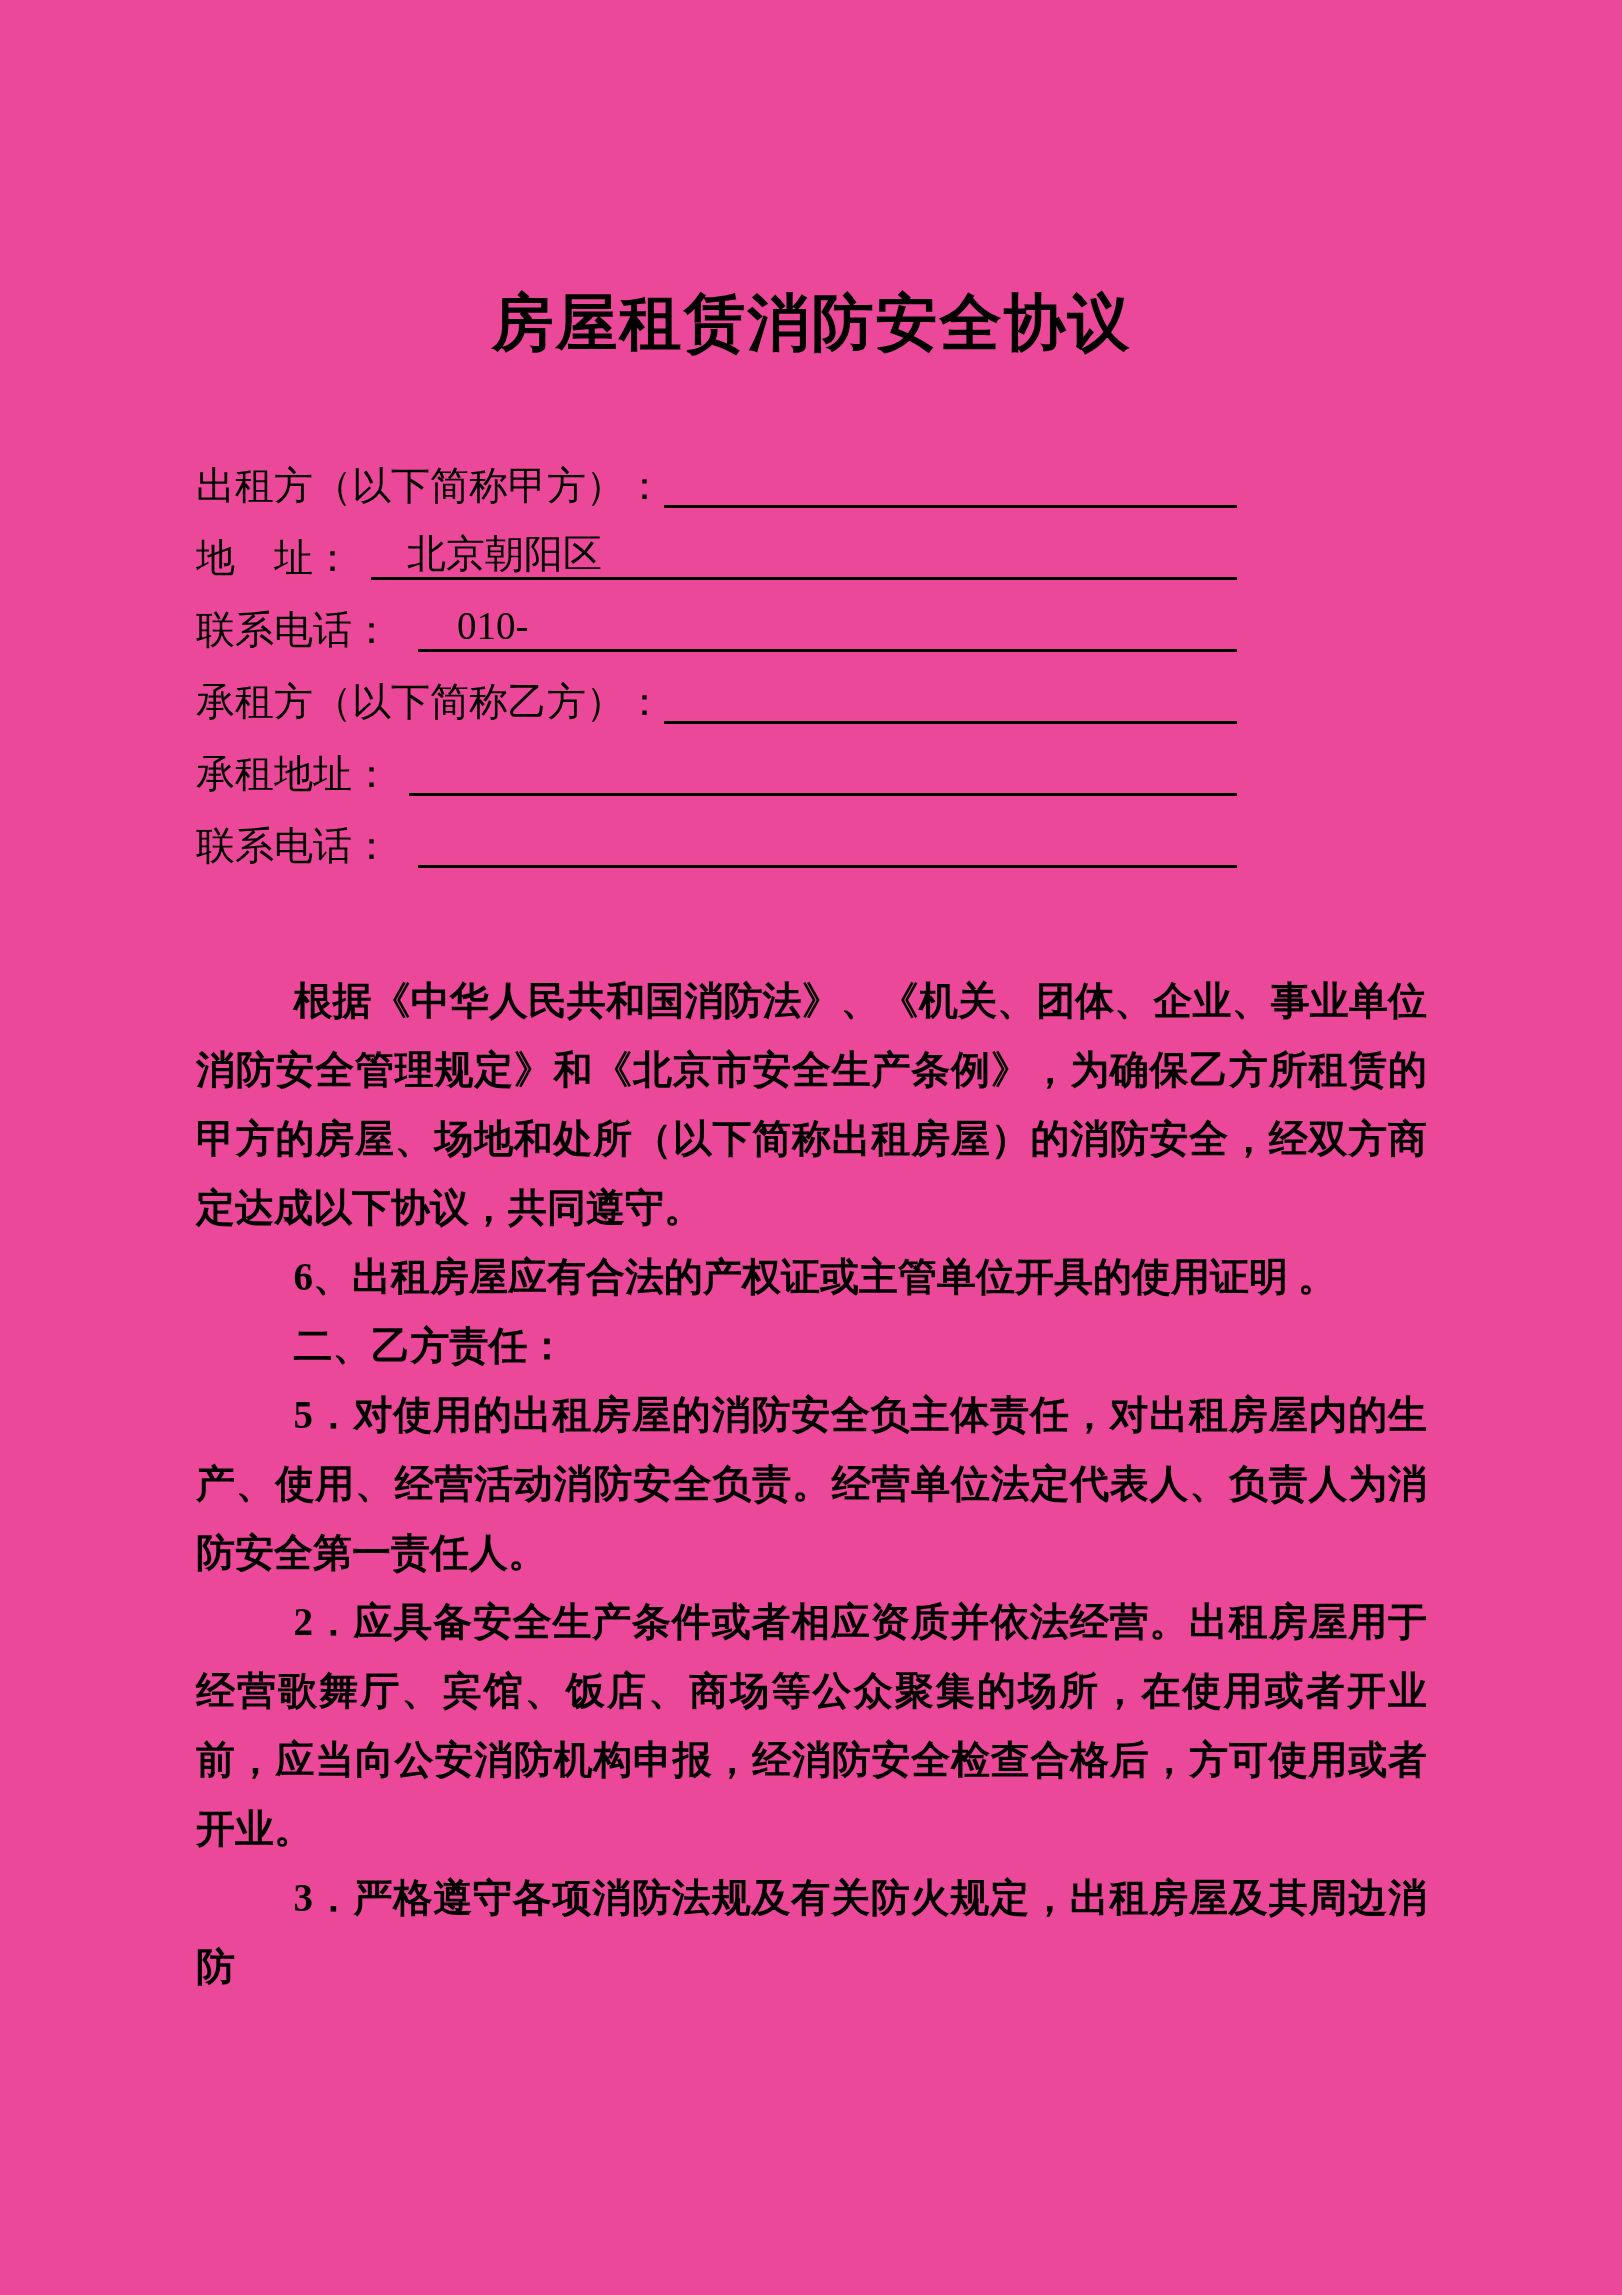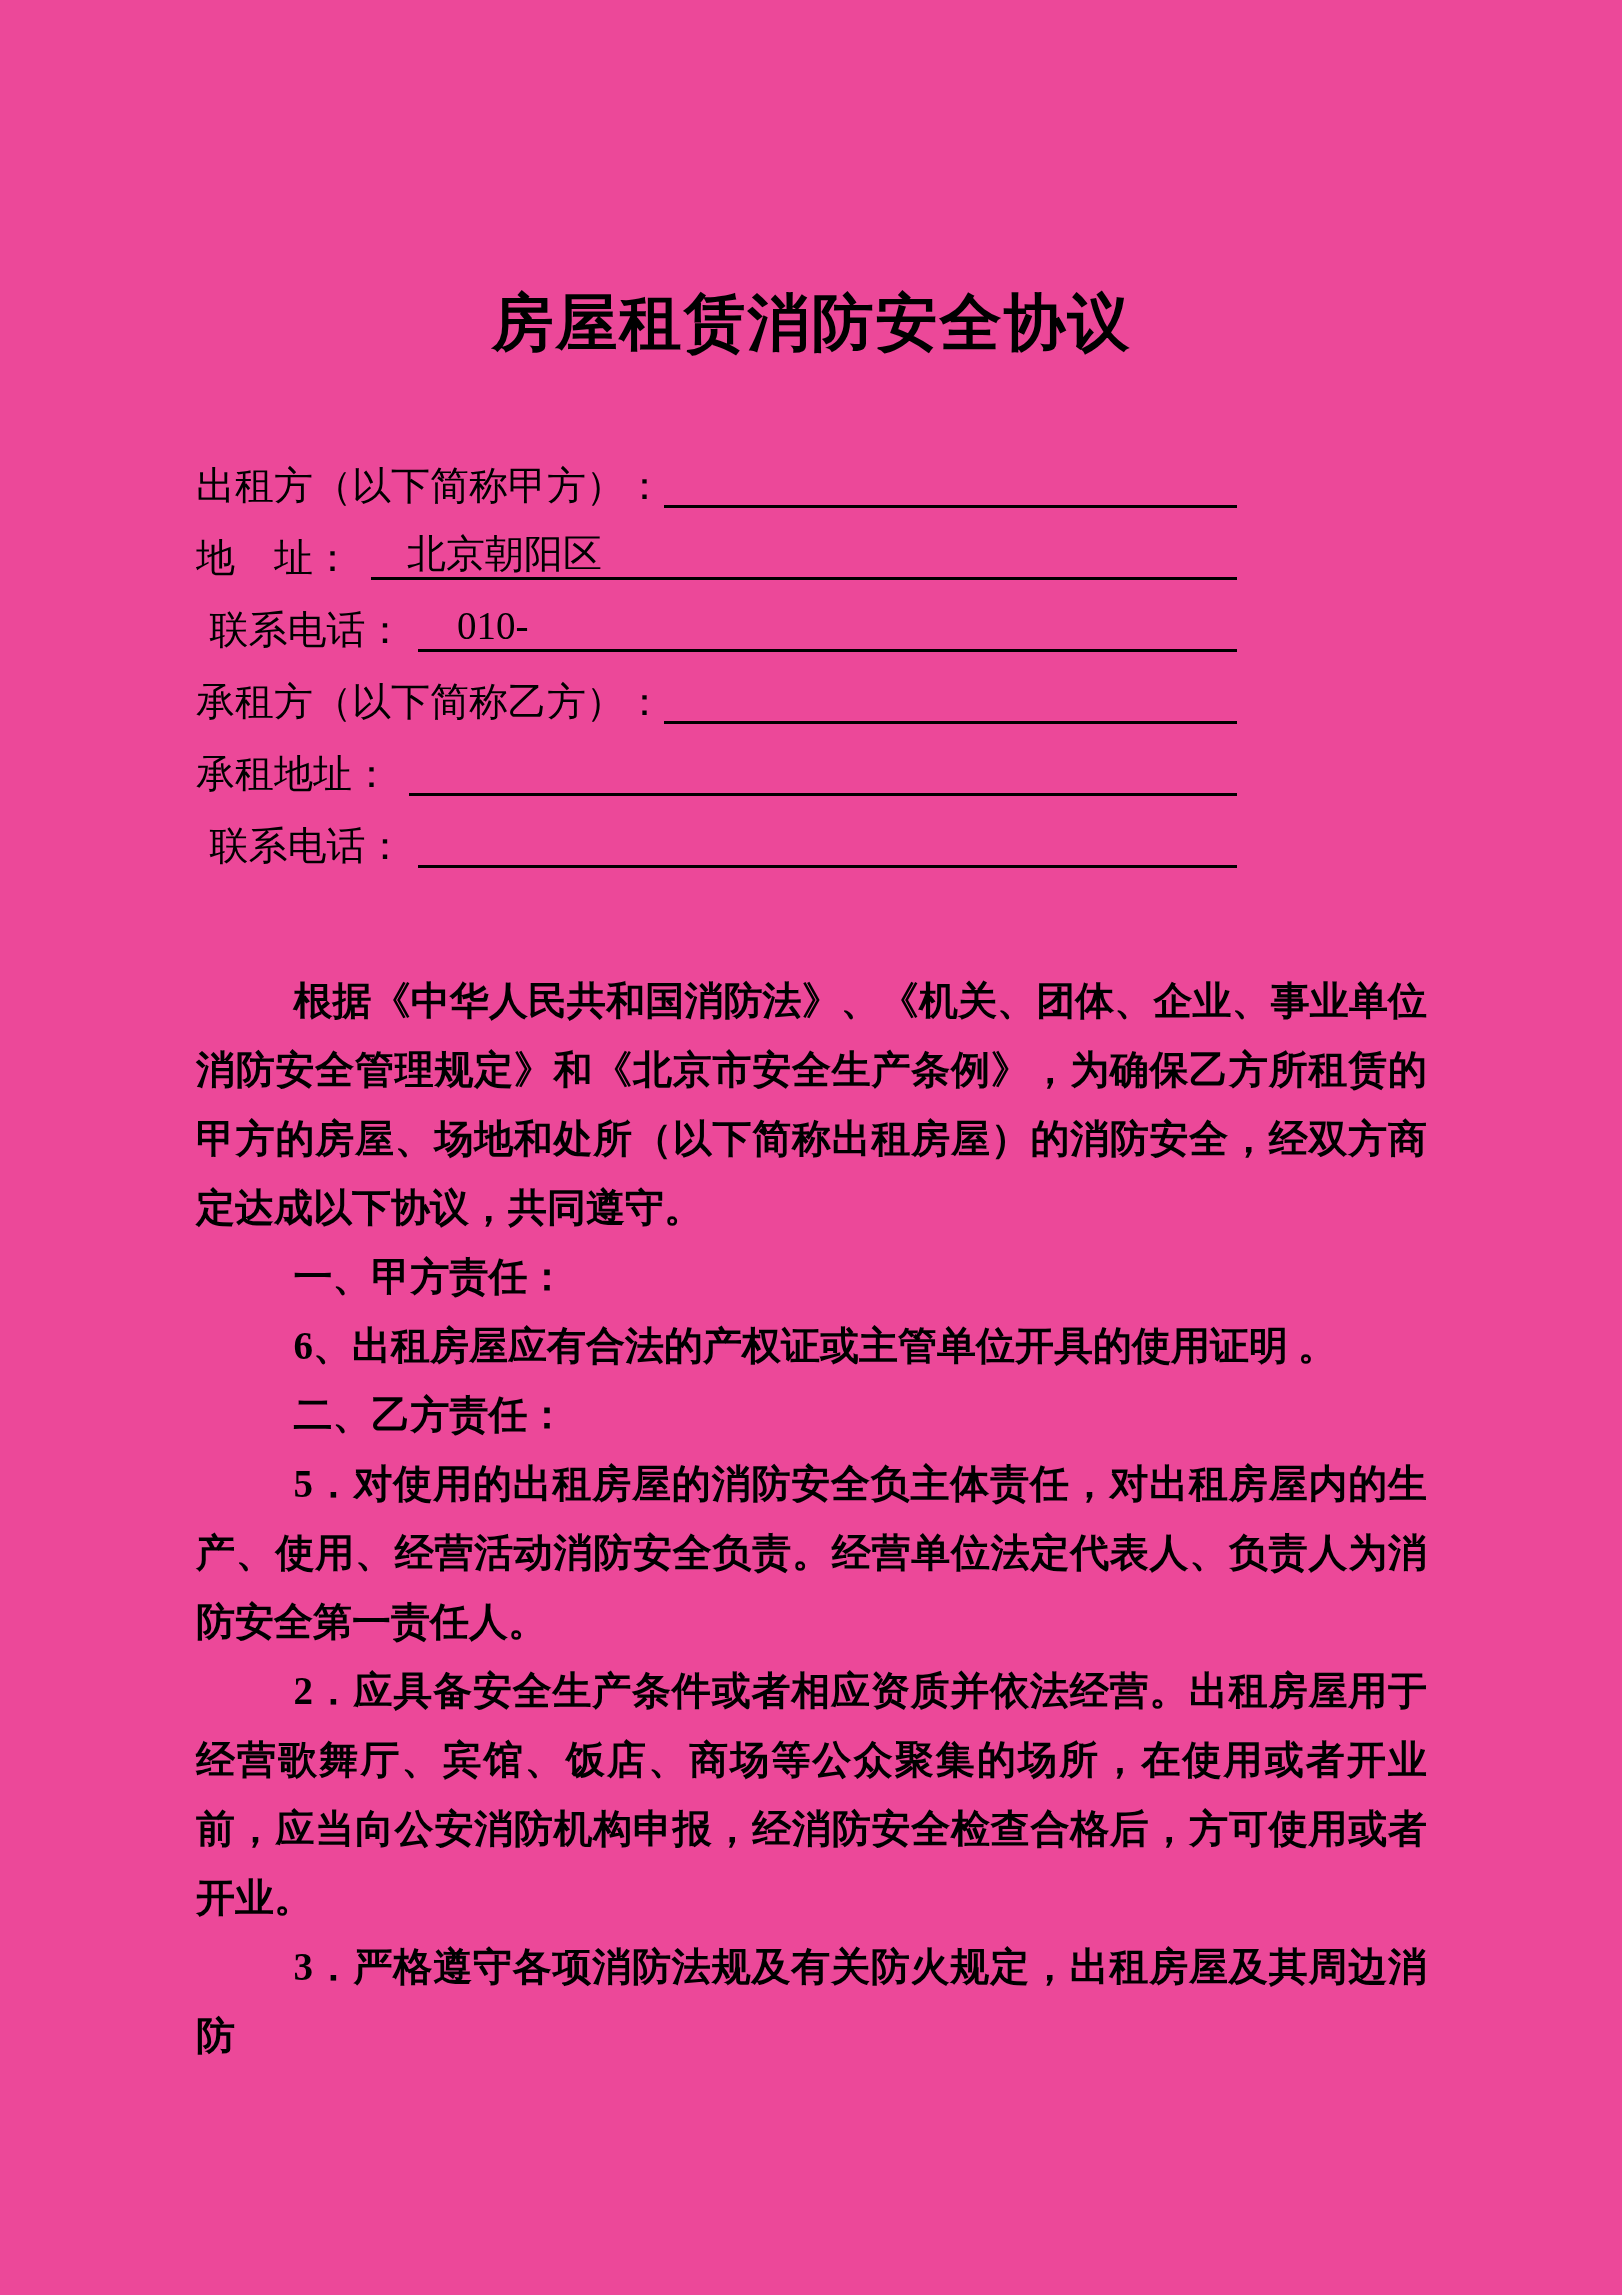--- a/index.html
+++ b/index.html
@@ -36,21 +36,21 @@
     height: 72px;
     font-size: 39px;
     line-height: 1.1;
   }
   .form-label {
     flex: 0 0 auto;
     white-space: nowrap;
   }
   .lw-wide   { width: 468px; }
   .lw-addr   { width: 175px; }
-  .lw-phone  { width: 222px; text-align: center; }
+  .lw-phone  { width: 222px; }
   .lw-taddr  { width: 213px; }
   .fill-line {
     flex: 1 1 auto;
     margin-right: 190px;
     border-bottom: 3.9px solid #000000;
     min-height: 48px;
     display: flex;
     align-items: flex-end;
   }
   .fill-value {
@@ -120,21 +120,20 @@
       <span class="form-label lw-phone">联系电话：</span>
       <span class="fill-line">
           <span class="fill-value"></span>
         </span>
     </div>
 
   </div>
 
   <div class="body-section">
     <p class="para">根据《中华人民共和国消防法》、《机关、团体、企业、事业单位消防安全管理规定》和《北京市安全生产条例》，为确保乙方所租赁的甲方的房屋、场地和处所（以下简称出租房屋）的消防安全，经双方商定达成以下协议，共同遵守。</p>
-    <p class="para">一、甲方责任：</p>
     <p class="para">6、出租房屋应有合法的产权证或主管单位开具的使用证明 。</p>
     <p class="para">二、乙方责任：</p>
     <p class="para">5．对使用的出租房屋的消防安全负主体责任，对出租房屋内的生产、使用、经营活动消防安全负责。经营单位法定代表人、负责人为消防安全第一责任人。</p>
     <p class="para">2．应具备安全生产条件或者相应资质并依法经营。出租房屋用于经营歌舞厅、宾馆、饭店、商场等公众聚集的场所，在使用或者开业前，应当向公安消防机构申报，经消防安全检查合格后，方可使用或者开业。</p>
     <p class="para">3．严格遵守各项消防法规及有关防火规定，出租房屋及其周边消防</p>
   </div>
 
 </div>
 
 

